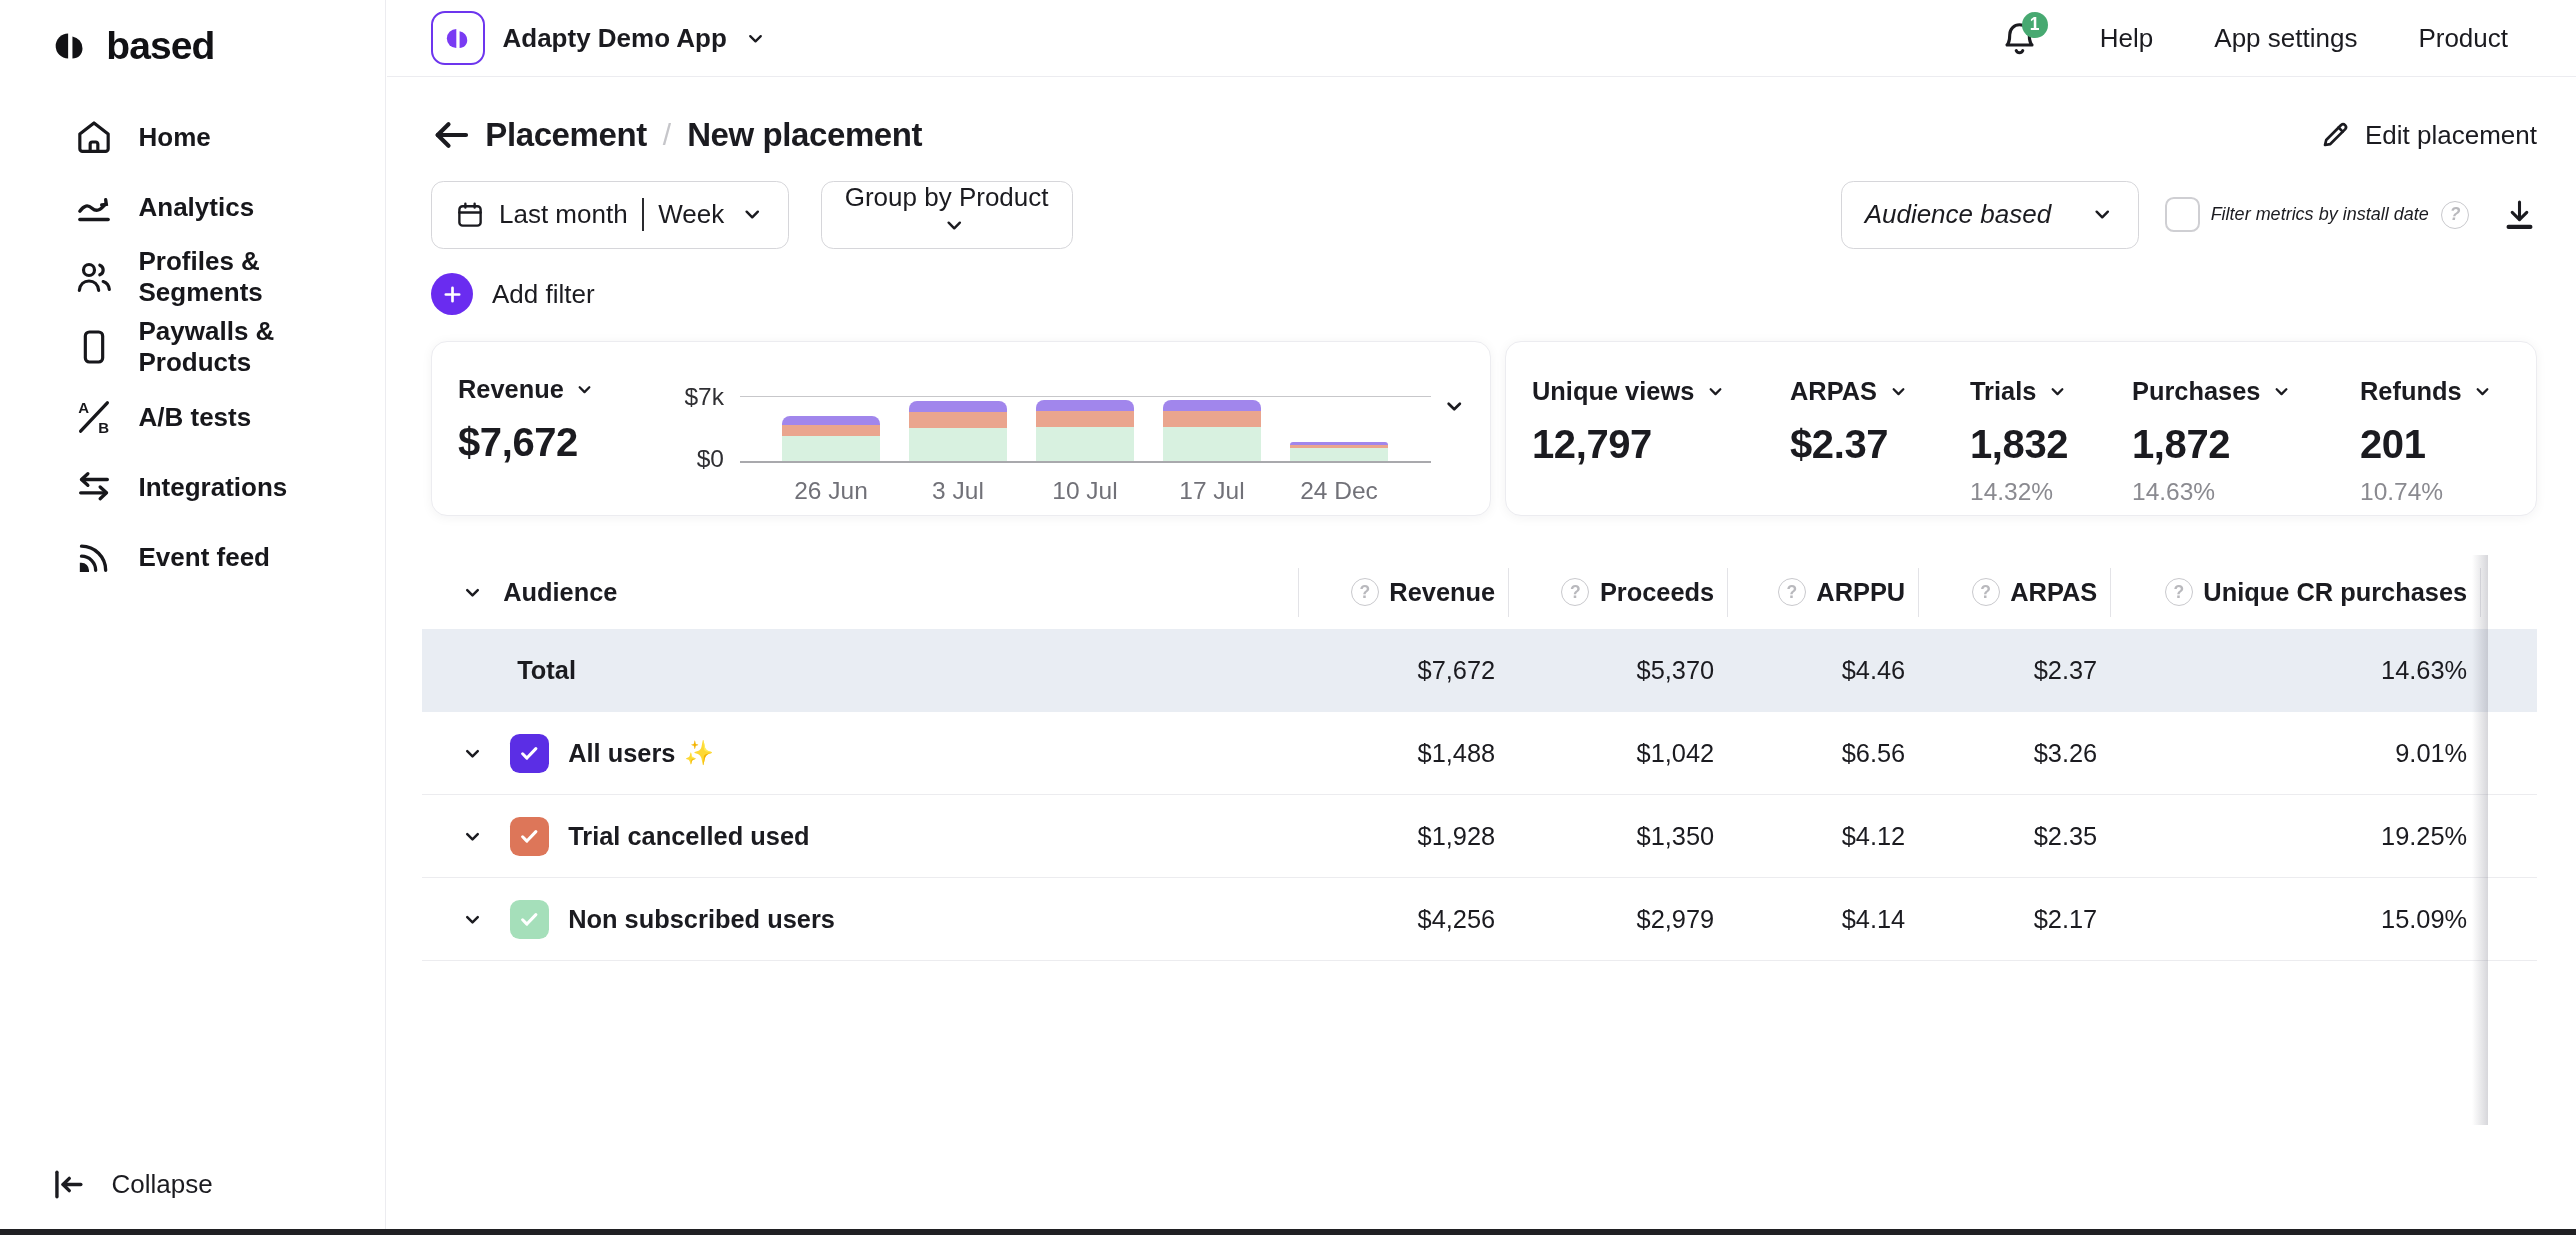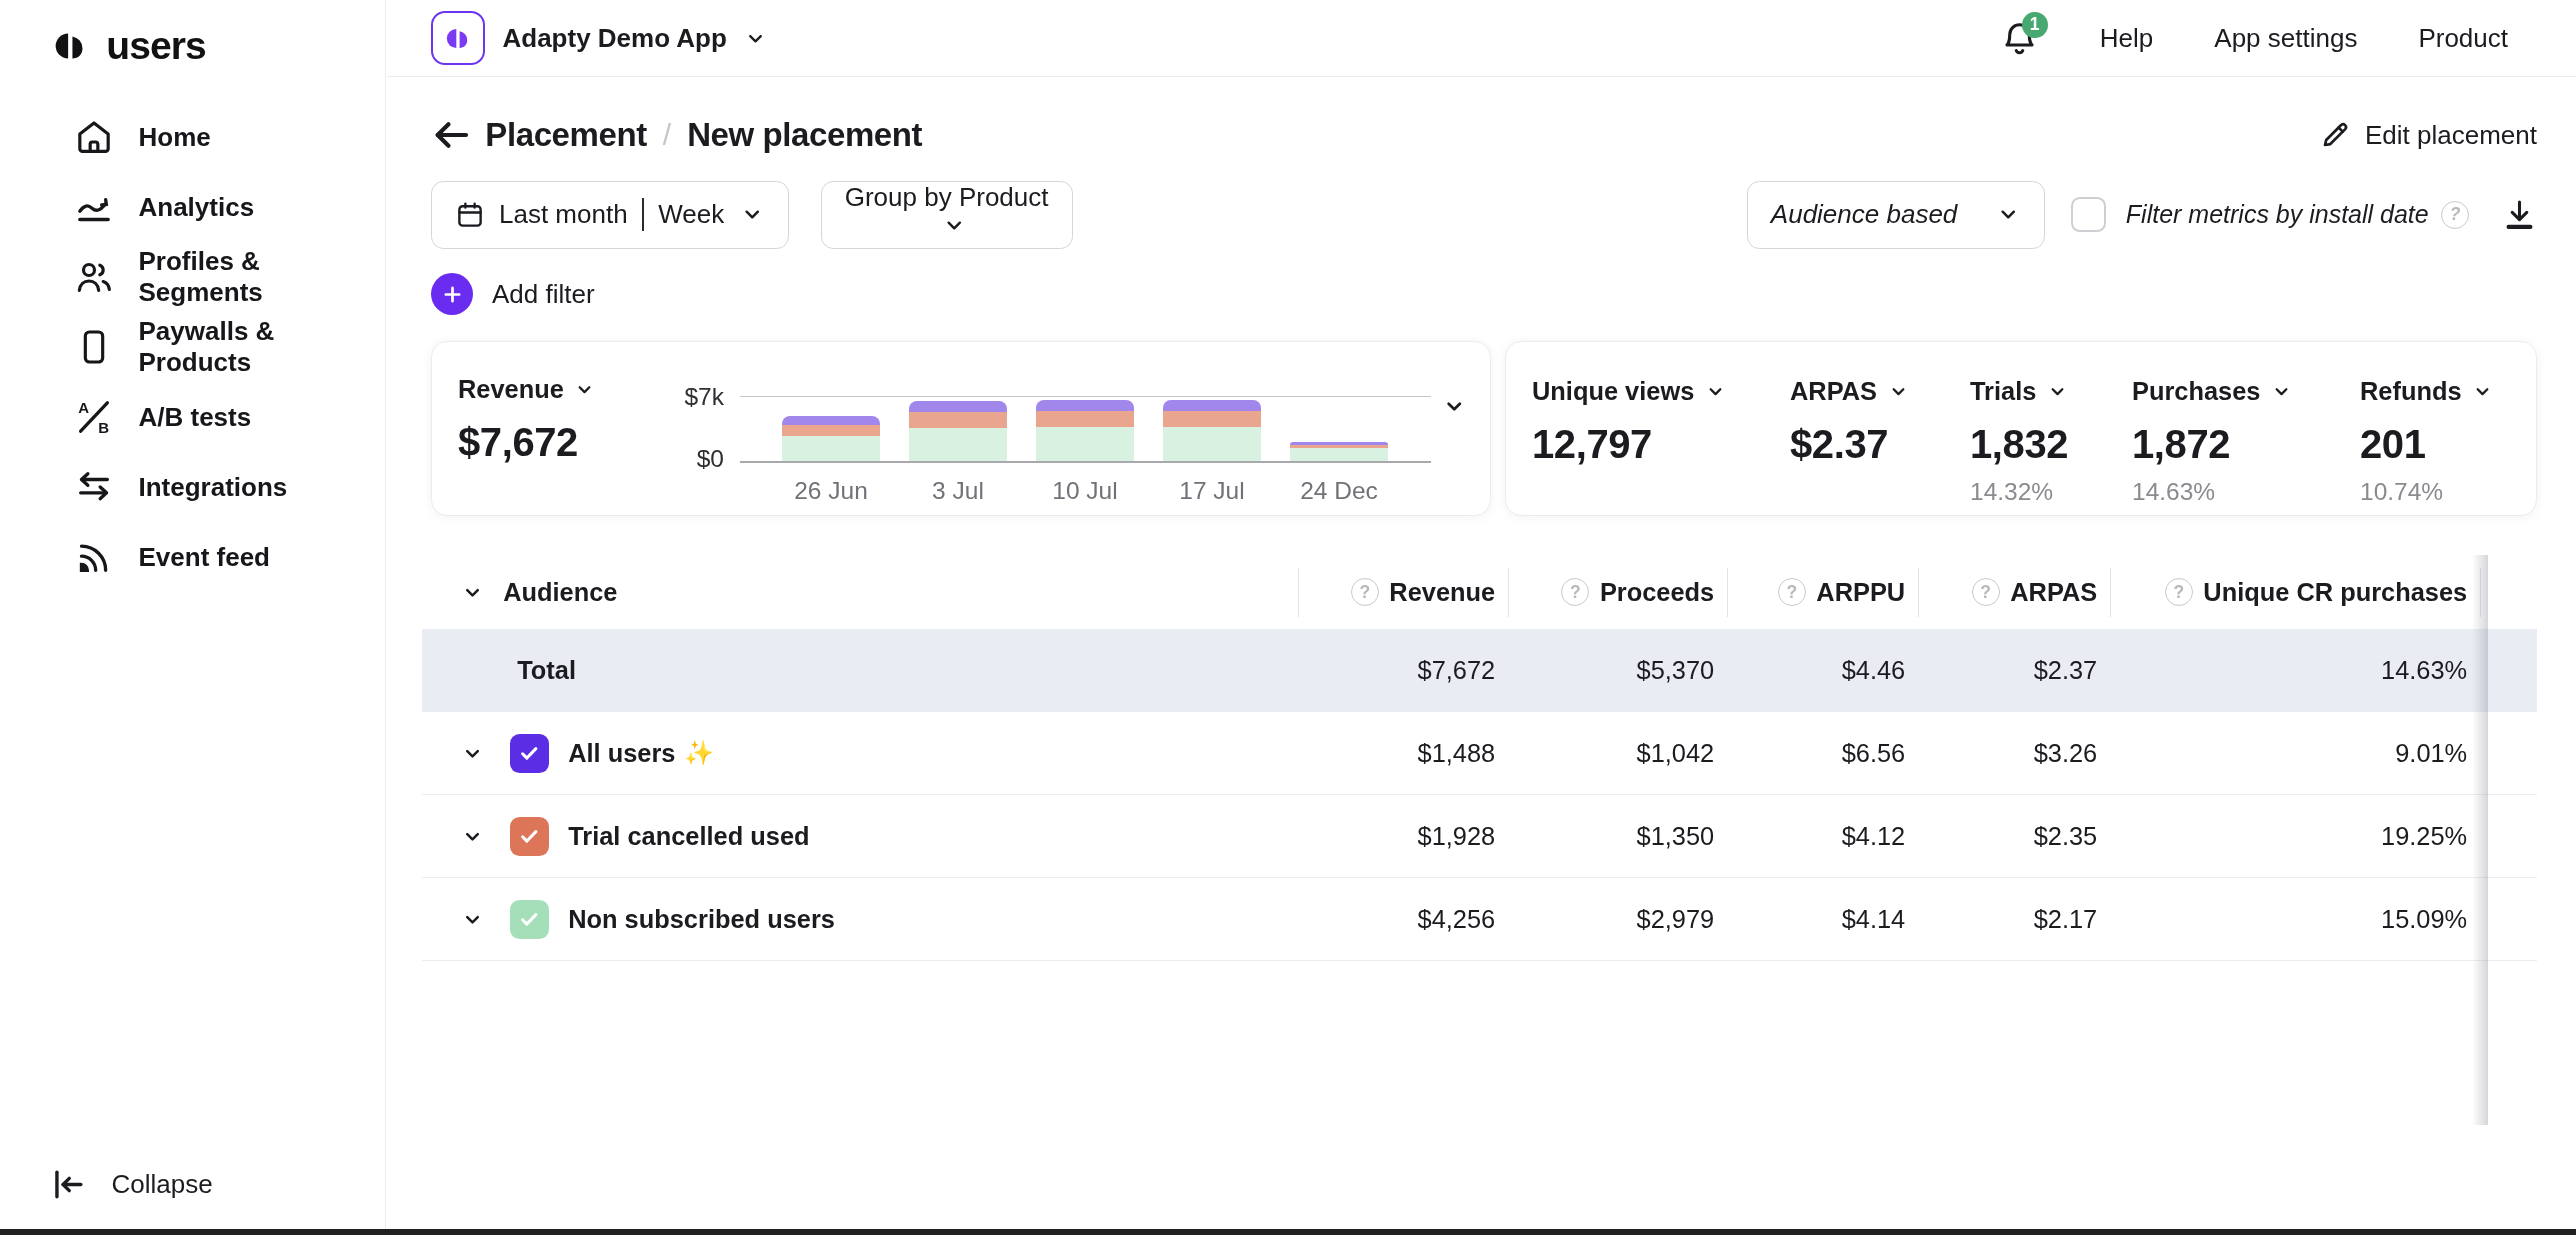--- a/index.html
+++ b/index.html
@@ -44,21 +44,21 @@
   
   .filter-row { margin-top:24.5px; display:flex; align-items:center; }
   .pill { height:68px; border:1.8px solid #d6d6da; border-radius:12.3px; background:#fff; display:flex; align-items:center; padding:0 23px; font-size:26px; font-weight:500; cursor:pointer; }
   .pill svg.cal { width:30px; height:30px; margin-right:14px; }
   .pill .chev { width:24.5px; height:24.5px; margin-left:16px; }
   .vdiv { width:2.6px; height:33px; background:#2a2a2e; margin:0 14px; }
   .pill + .pill { margin-left:32px;flex-direction:column; }
   .filter-right { margin-left:auto; display:flex; align-items:center;font-style:italic; }
   .select-pill { width:298px; justify-content:space-between; }
   .checkbox { width:35px; height:35px; border:2.2px solid #cfcfd3; border-radius:8.8px; background:#fff; margin-left:26px; cursor:pointer; }
-  .chk-label { font-size:25px; font-weight:500; margin-left:20px; }
+  .chk-label { font-size:18px; font-weight:500; margin-left:11px; }
   .qmark { width:28px; height:28px; border:1.8px solid #c9c9cd; border-radius:50%; color:#b9b9bd; font-size:17.5px; font-weight:700; display:flex; align-items:center; justify-content:center; margin-left:12.3px; cursor:pointer; }
   .dl-btn { margin-left:33px; cursor:pointer; }
   .dl-btn svg { width:35px; height:35px; }
 
   
   .add-filter { margin-top:24.5px; display:flex; align-items:center; gap:19px; font-size:26px; font-weight:500; cursor:pointer; width:fit-content; }
   .plus-circle { width:42px; height:42px; border-radius:50%; background:#6a2cf0; display:flex; align-items:center; justify-content:center; }
   .plus-circle svg { width:23px; height:23px; }
 
   
@@ -112,21 +112,21 @@
 <body>
 
 <div class="screen">
 
   <aside class="sidebar">
     <div class="logo">
       <svg width="46" height="46" viewBox="0 0 48 48">
         <path d="M21 11 A 12 12 0 0 0 21 37 Z" fill="#121215"></path>
         <path d="M25.5 37 V14 A 12.5 12.5 0 0 1 36 26.5 C36 32.5 31.5 37 25.5 37 Z" fill="#121215"></path>
       </svg>
-      <span class="logo-word">users</span>
+      <span class="logo-word">based</span>
     </div>
 
     <nav class="nav">
       <div class="nav-item">
         <svg viewBox="0 0 24 24" fill="none" stroke="currentColor" stroke-width="1.9" stroke-linejoin="round">
             <path d="M3.5 10.2 12 3.6l8.5 6.6V19a1.6 1.6 0 0 1-1.6 1.6H5.1A1.6 1.6 0 0 1 3.5 19Z"></path>
             <path d="M9.7 20.4v-4.2a1.2 1.2 0 0 1 1.2-1.2h2.2a1.2 1.2 0 0 1 1.2 1.2v4.2"></path>
           </svg>
         <span>Home</span>
       </div>

